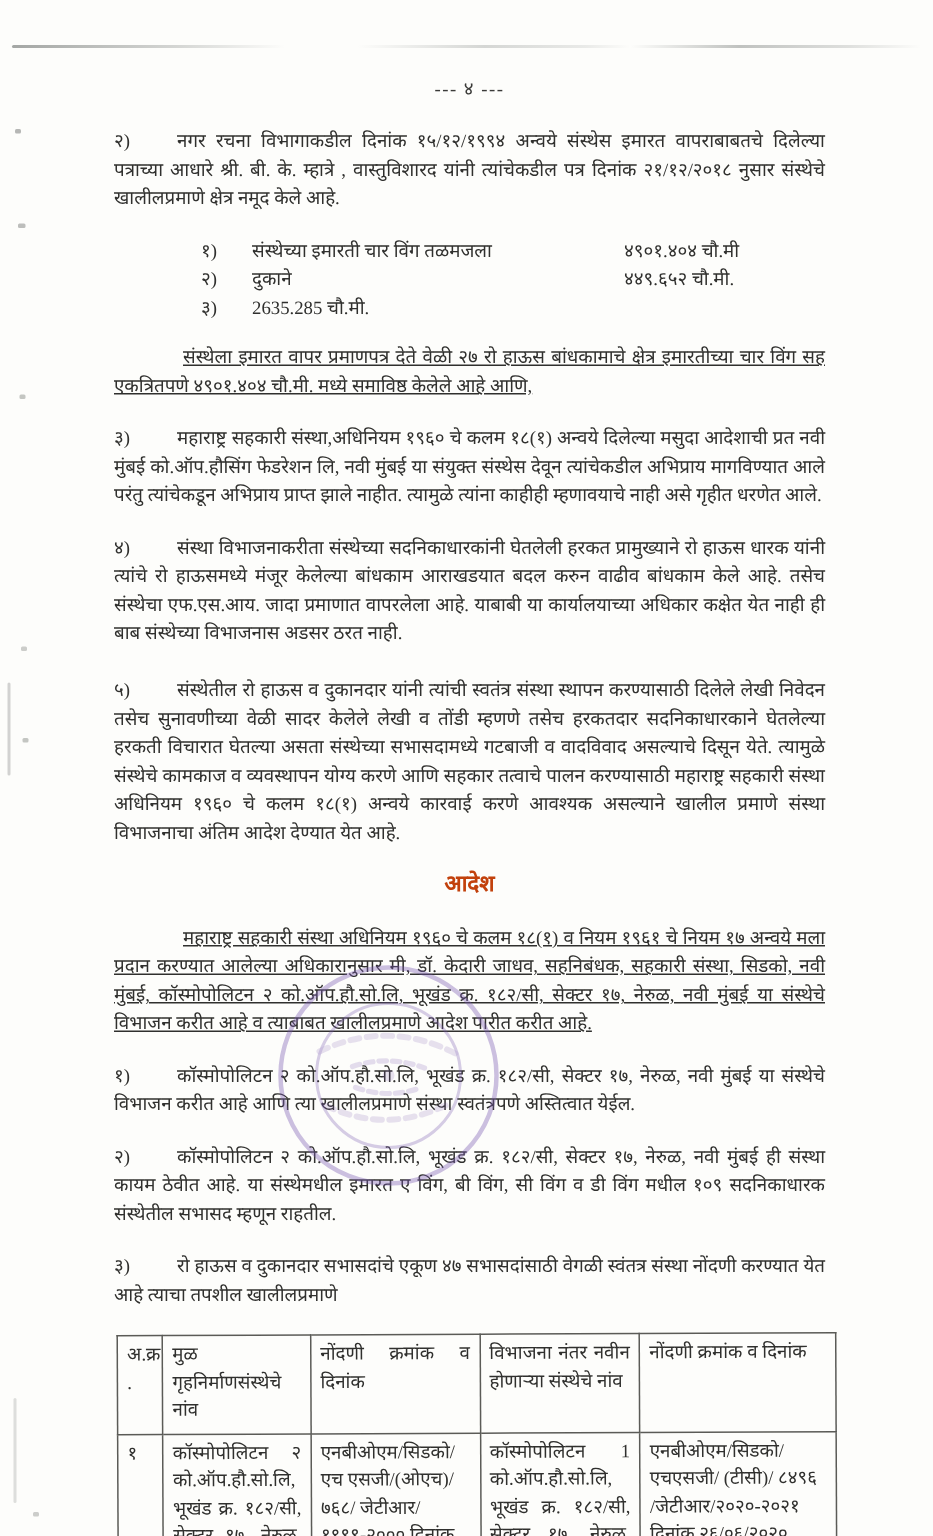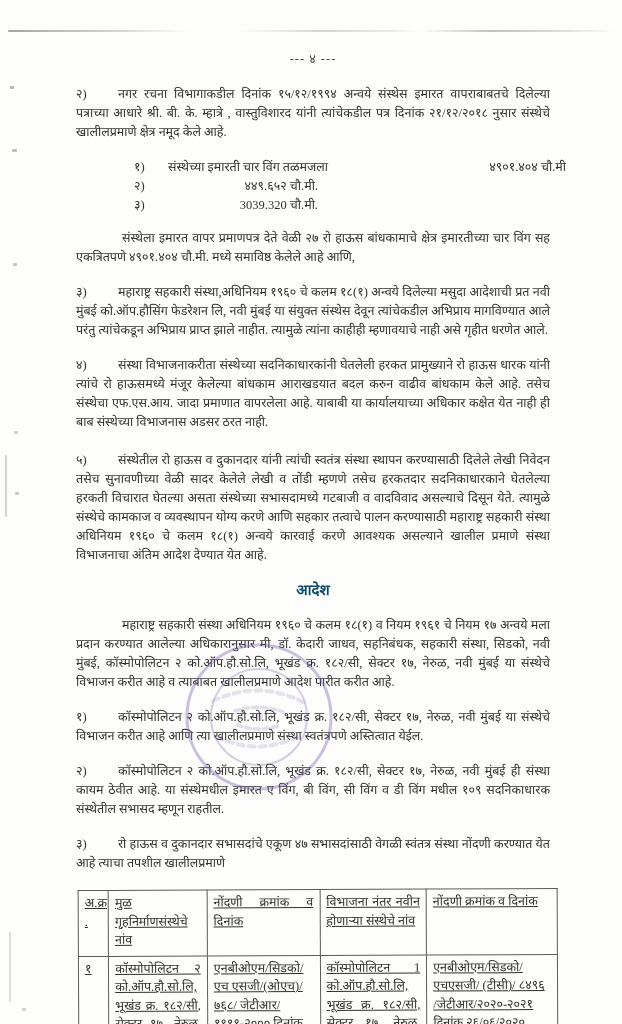--- a/index.html
+++ b/index.html
@@ -14,52 +14,51 @@
     -webkit-font-smoothing:antialiased;
   }
   .content{
     position:absolute;
     left:60px;top:50px;width:506px;
     font-size:12.5px;line-height:19px;
   }
   .page-num{text-align:center;letter-spacing:1px;margin:0 0 14px 0;color:#3a3a38;}
   p.body-para{margin:16px;text-align:justify;}
   .num-lead{display:inline-block;min-width:42px;}
-  .indent{text-indent:46px;}
+  .indent{text-indent:46px;text-decoration:underline;}
   .gap-sm{margin-top:14px !important;}
   .gap-md{margin-top:16px !important;font-family:Liberation Serif, serif;}
   .gap-lg{margin-top:19px !important;}
   
   .area-list{margin-top:3px;}
   .area-row{display:flex;line-height:19px;}
   .area-num{width:34px;margin-left:74px;flex:none;}
   .area-label{flex:1;}
-  .area-value{width:150px;flex:none;text-align:right;}
+  .area-value{width:150px;flex:none;}
   .area-sub{margin-left:108px;line-height:19px;}
   
   .order-heading{
     text-align:center;font-weight:bold;font-size:15px;
-    margin:6px 0 3px 0;color:#0c4a6e;
+    margin:6px 0 3px 0;color:#c2410c;
   }
   
   .div-table{
     border-collapse:collapse;
     margin:6px 0 0 18px;
     width:480px;
     table-layout:fixed;
     font-size:12.5px;line-height:18.5px;
     transform:rotate(-0.25deg);
   }
   .div-table th,.div-table td{
     border:1.4px solid #5b5b57;
     vertical-align:top;
     padding:3px 6px 6px 6px;
     font-weight:normal;
     text-align:left;
-    text-decoration:underline;
   }
   .div-table td.justify,.div-table th{text-align:justify;}
   .col-sr{width:30px;}
   .col-name{width:98px;}
   .col-reg1{width:112px;}
   .col-newname{width:106px;}
   .col-reg2{width:130px;}
   
   .stamp{
     position:absolute;left:183px;top:641px;
@@ -108,25 +107,26 @@
     <p class="body-para"><span class="num-lead">२)</span><span>नगर रचना विभागाकडील दिनांक १५/१२/१९९४ अन्वये संस्थेस इमारत वापराबाबतचे दिलेल्या पत्राच्या आधारे श्री. बी. के. म्हात्रे , वास्तुविशारद यांनी त्यांचेकडील पत्र दिनांक २१/१२/२०१८ नुसार संस्थेचे खालीलप्रमाणे क्षेत्र नमूद केले आहे.</span></p>
 
     <div class="area-list">
       <div class="area-row">
         <span class="area-num">१)</span>
         <span class="area-label">संस्थेच्या इमारती चार विंग तळमजला</span>
         <span class="area-value">४९०१.४०४ चौ.मी</span>
       </div>
       <div class="area-row">
         <span class="area-num">२)</span>
+        <span class="area-label">दुकाने</span>
         <span class="area-value">४४९.६५२ चौ.मी.</span>
       </div>
       <div class="area-row">
         <span class="area-num">३)</span>
-        <span class="area-value">3039.320 चौ.मी.</span>
+        <span class="area-value">2635.285 चौ.मी.</span>
       </div>
     </div>
 
     <p class="body-para indent gap-sm">संस्थेला इमारत वापर प्रमाणपत्र देते वेळी २७ रो हाऊस बांधकामाचे क्षेत्र इमारतीच्या चार विंग सह एकत्रितपणे ४९०१.४०४ चौ.मी. मध्ये समाविष्ठ केलेले आहे आणि,</p>
 
     <p class="body-para gap-md"><span class="num-lead">३)</span><span>महाराष्ट्र सहकारी संस्था,अधिनियम १९६० चे कलम १८(१) अन्वये दिलेल्या मसुदा आदेशाची प्रत नवी मुंबई को.ऑप.हौसिंग फेडरेशन लि, नवी मुंबई या संयुक्त संस्थेस देवून त्यांचेकडील अभिप्राय मागविण्यात आले परंतु त्यांचेकडून अभिप्राय प्राप्त झाले नाहीत. त्यामुळे त्यांना काहीही म्हणावयाचे नाही असे गृहीत धरणेत आले.</span></p>
 
     <p class="body-para gap-md"><span class="num-lead">४)</span><span>संस्था विभाजनाकरीता संस्थेच्या सदनिकाधारकांनी घेतलेली हरकत प्रामुख्याने रो हाऊस धारक यांनी त्यांचे रो हाऊसमध्ये मंजूर केलेल्या बांधकाम आराखडयात  बदल करुन वाढीव बांधकाम केले आहे. तसेच संस्थेचा एफ.एस.आय. जादा प्रमाणात वापरलेला आहे.  याबाबी  या कार्यालयाच्या अधिकार कक्षेत येत नाही ही बाब संस्थेच्या विभाजनास अडसर ठरत नाही.</span></p>
 
     <p class="body-para gap-lg"><span class="num-lead">५)</span><span>संस्थेतील रो हाऊस व दुकानदार यांनी त्यांची स्वतंत्र संस्था स्थापन करण्यासाठी दिलेले लेखी निवेदन तसेच सुनावणीच्या वेळी सादर केलेले लेखी व तोंडी म्हणणे तसेच हरकतदार सदनिकाधारकाने घेतलेल्या हरकती विचारात घेतल्या असता संस्थेच्या सभासदामध्ये गटबाजी व वादविवाद असल्याचे दिसून येते. त्यामुळे संस्थेचे कामकाज व व्यवस्थापन योग्य करणे आणि सहकार तत्वाचे पालन करण्यासाठी महाराष्ट्र सहकारी संस्था अधिनियम १९६० चे कलम १८(१) अन्वये कारवाई करणे आवश्यक असल्याने खालील प्रमाणे संस्था विभाजनाचा अंतिम आदेश देण्यात येत आहे.</span></p>

